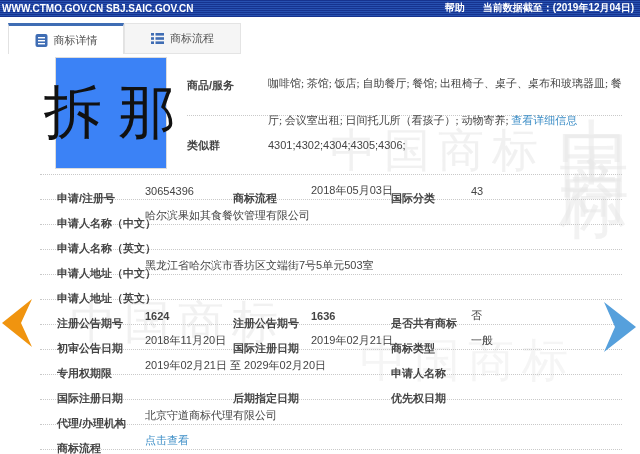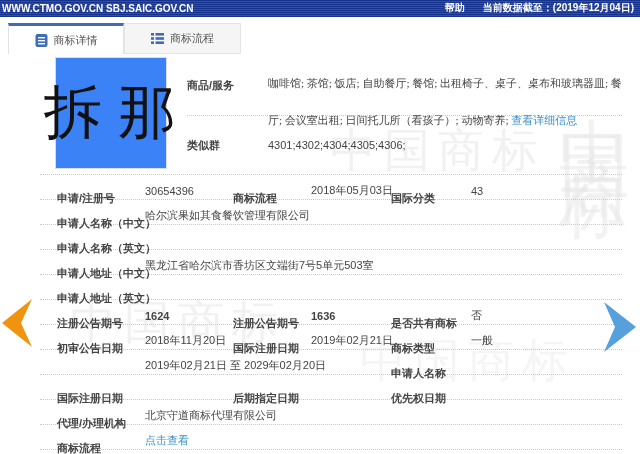--- a/index.html
+++ b/index.html
@@ -189,20 +189,21 @@
     <div class="row">
       <span class="lbl">初审公告日期</span>
       <span class="val">2018年11月20日</span>
       <span class="lbl">国际注册日期</span>
       <span class="val">2019年02月21日</span>
       <span class="lbl">商标类型</span>
       <span class="val">一般</span>
     </div>
 
     <div class="row">
+      <span class="lbl">专用权期限</span>
       <span class="val span2-5">2019年02月21日 至 2029年02月20日</span>
       <span class="lbl">申请人名称</span>
       <span class="val"></span>
     </div>
 
     <div class="row">
       <span class="lbl">国际注册日期</span>
       <span class="val"></span>
       <span class="lbl">后期指定日期</span>
       <span class="val"></span>

